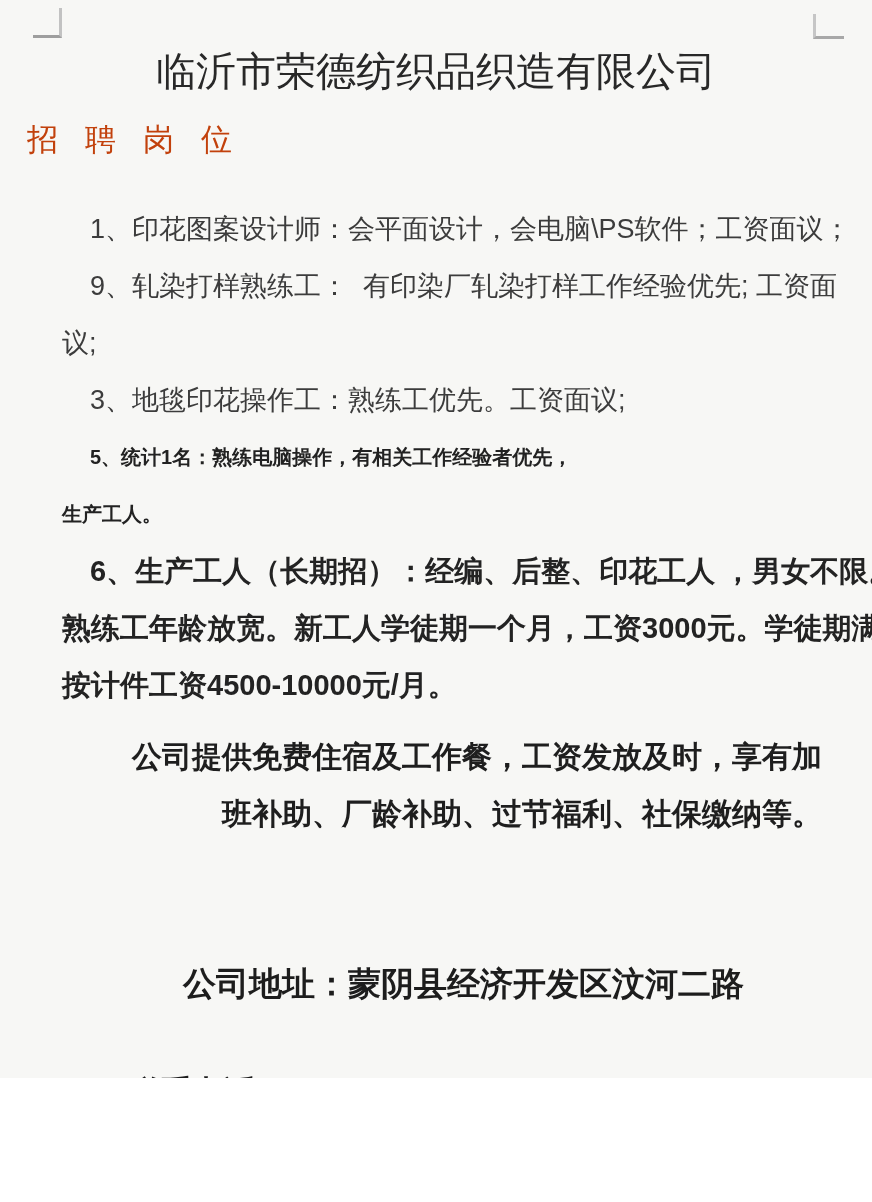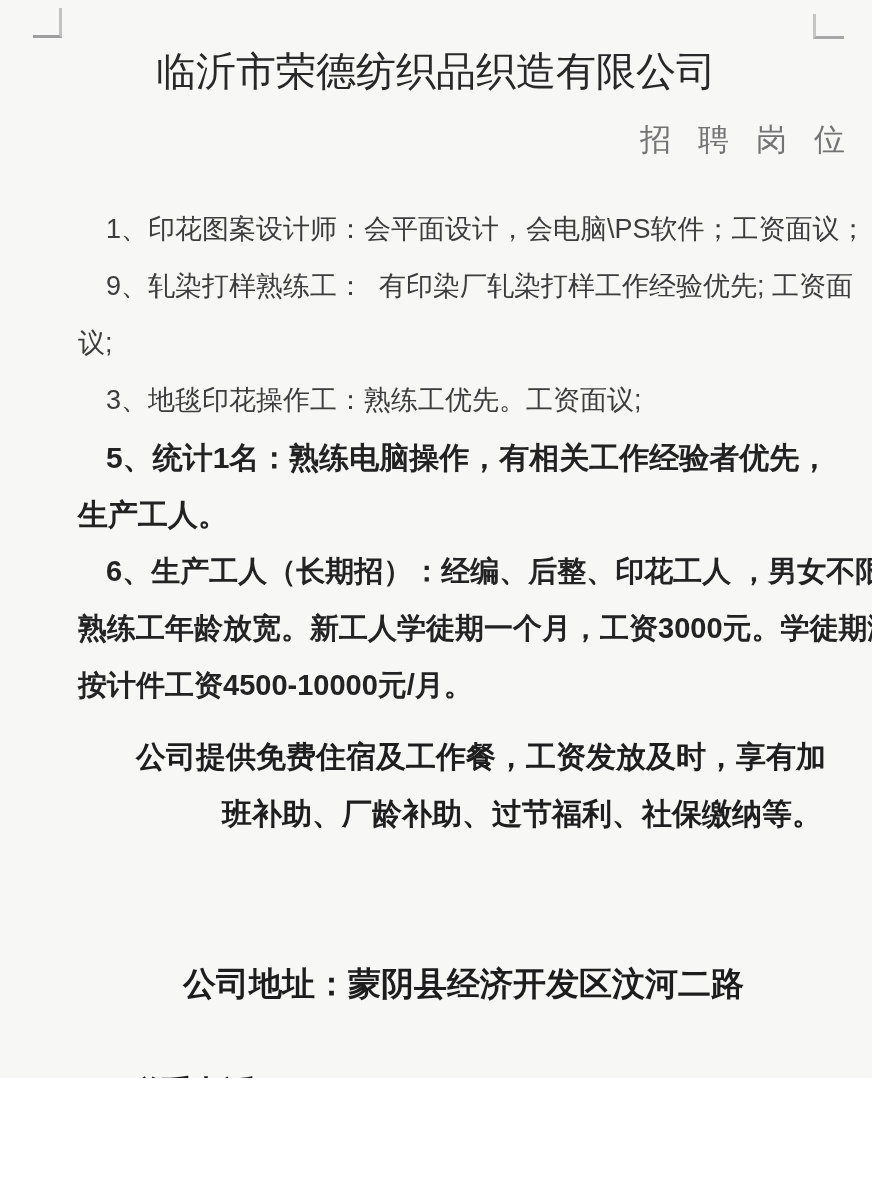--- a/index.html
+++ b/index.html
@@ -32,43 +32,42 @@
   .title {
     margin-top: 44px;
     text-align: center;
     font-size: 40px;
     font-weight: 500;
     letter-spacing: 0px;
     color: #282828;
   }
   .subtitle {
     margin-top: 20px;
-    text-align: right;
+    text-align: left;
     font-size: 31px;
     font-weight: 500;
     letter-spacing: 27px;
     text-indent: 27px; 
-    color: #737373;
+    color: #c2410c;
   }
 
   .body-text {
     margin-top: 40px;
     padding: 0 50px 0 62px;
   }
   .para .line {
     font-size: 27px;
     line-height: 57px;
     white-space: pre; 
     color: #3c3c3c;
     font-weight: 400;
-    margin-left: 16px;
   }
   .para .line.first { padding-left: 28px; }
   .para.bold5 .line {
-    font-size: 30px; font-weight: 700; color: #222222;
+    font-size: 20px; font-weight: 700; color: #222222;
   }
   .para.bold6 .line {
     font-size: 29px; font-weight: 700; color: #232323;
   }
   .para.benefits { margin-top: 14px; text-align: right; }
   .para.benefits .line {
     font-size: 30px; font-weight: 700; color: #1e1e1e;
   }
   .para.benefits .line.first { padding-left: 58px; }
 

